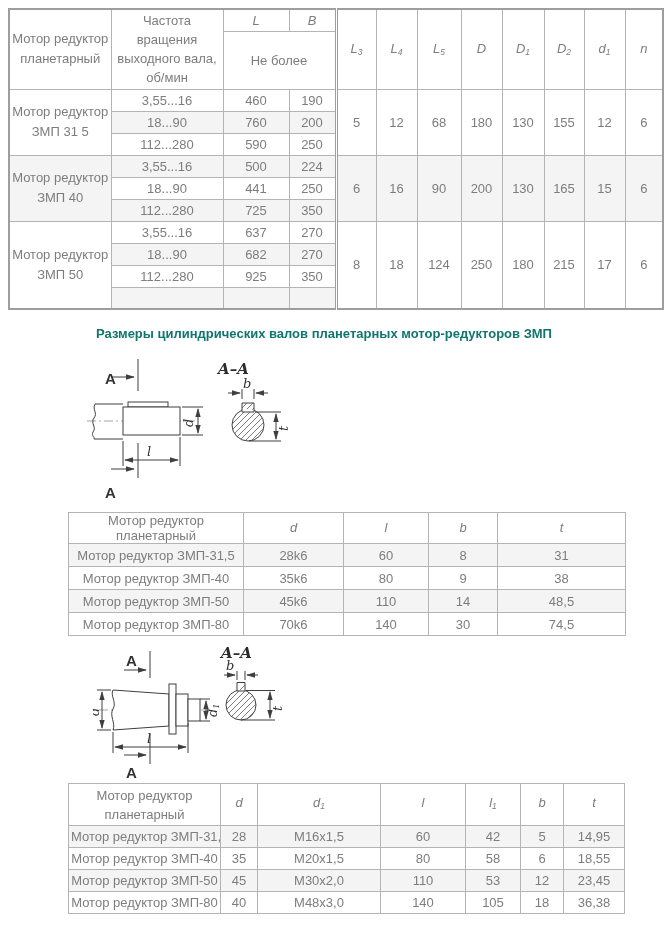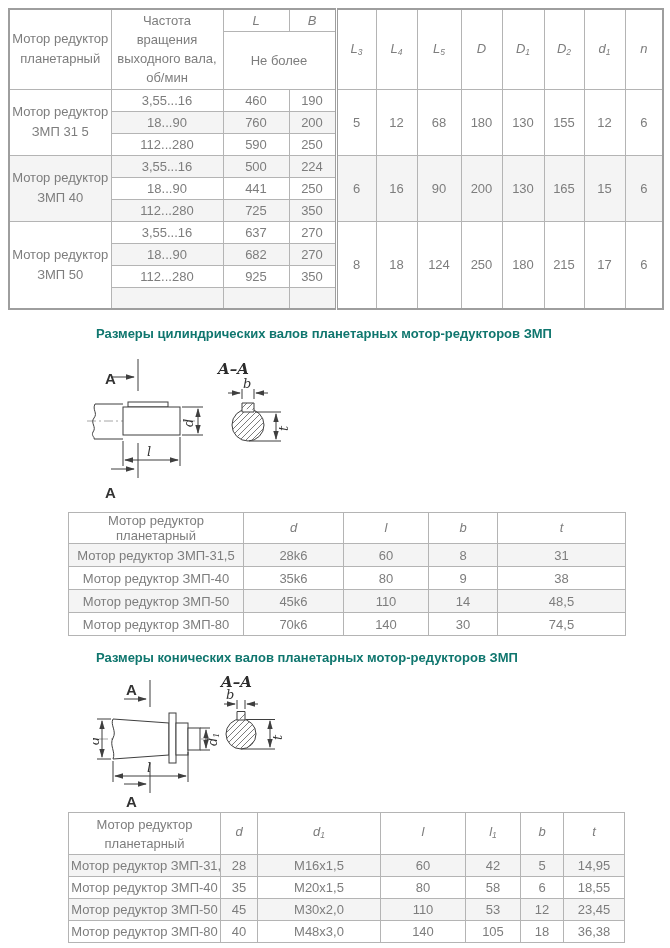--- a/index.html
+++ b/index.html
@@ -252,21 +252,20 @@
     <tr>
       <td class="nmw">Мотор редуктор ЗМП-80</td>
       <td>70k6</td>
       <td>140</td>
       <td>30</td>
       <td>74,5</td>
     </tr>
     </tbody>
   </table>
 
-  <div class="h h2m">Размеры конических валов планетарных мотор-редукторов ЗМП</div>
 
   <div class="dg2wrap">
     <svg width="225" height="138" viewBox="0 0 225 138">
       <defs>
         <marker id="a2" viewBox="0 0 10 6" refX="9" refY="3" markerWidth="9" markerHeight="5.4" orient="auto-start-reverse">
             <path d="M0,0L10,3L0,6Z" fill="#3f3f3f"></path>
           </marker>
         <clipPath id="c2" clipPathUnits="userSpaceOnUse">
             <path clip-rule="evenodd" d="M148,48a15,15 0 1,0 0.01,0Z M144,40.5h8v8.5h-8Z"></path>
           </clipPath>

